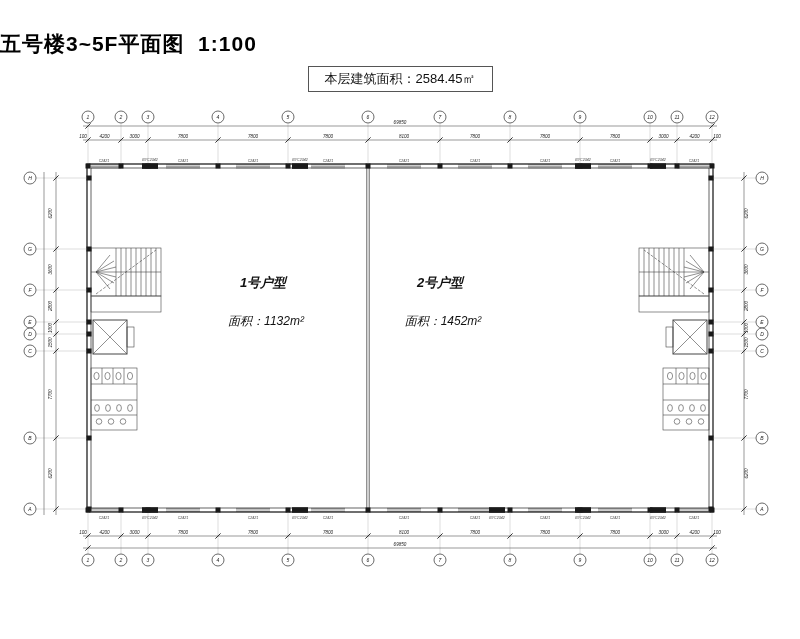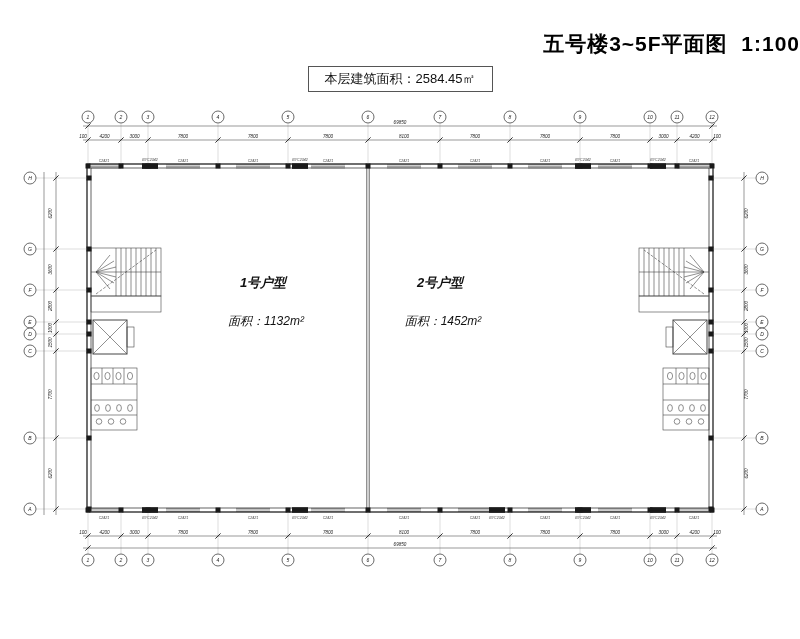--- a/index.html
+++ b/index.html
@@ -1,21 +1,21 @@
 <!DOCTYPE html>
 <html><head>
 <meta charset="utf-8">
 <style>
   html,body{margin:0;padding:0;}
   body{
     width:800px;height:639px;background:#ffffff;overflow:hidden;
     font-family:"Liberation Sans","DejaVu Sans",sans-serif;color:#111;
   }
   .title{
-    text-align:right;margin-top:30px;font-size:21px;font-weight:bold;
+    text-align:left;margin-top:30px;font-size:21px;font-weight:bold;
     letter-spacing:1px;color:#000;white-space:pre;
   }
   .subtitle-row{text-align:center;margin-top:8px;}
   .subtitle{
     display:inline-block;border:1px solid #555;padding:3px 16px;
     font-size:13px;color:#111;background:#fff;white-space:pre;
   }
   .plan-wrap{margin-top:16px;font-style:italic;}
   svg{display:block;}
   svg text{font-family:"Liberation Sans","DejaVu Sans",sans-serif;fill:#222;}

